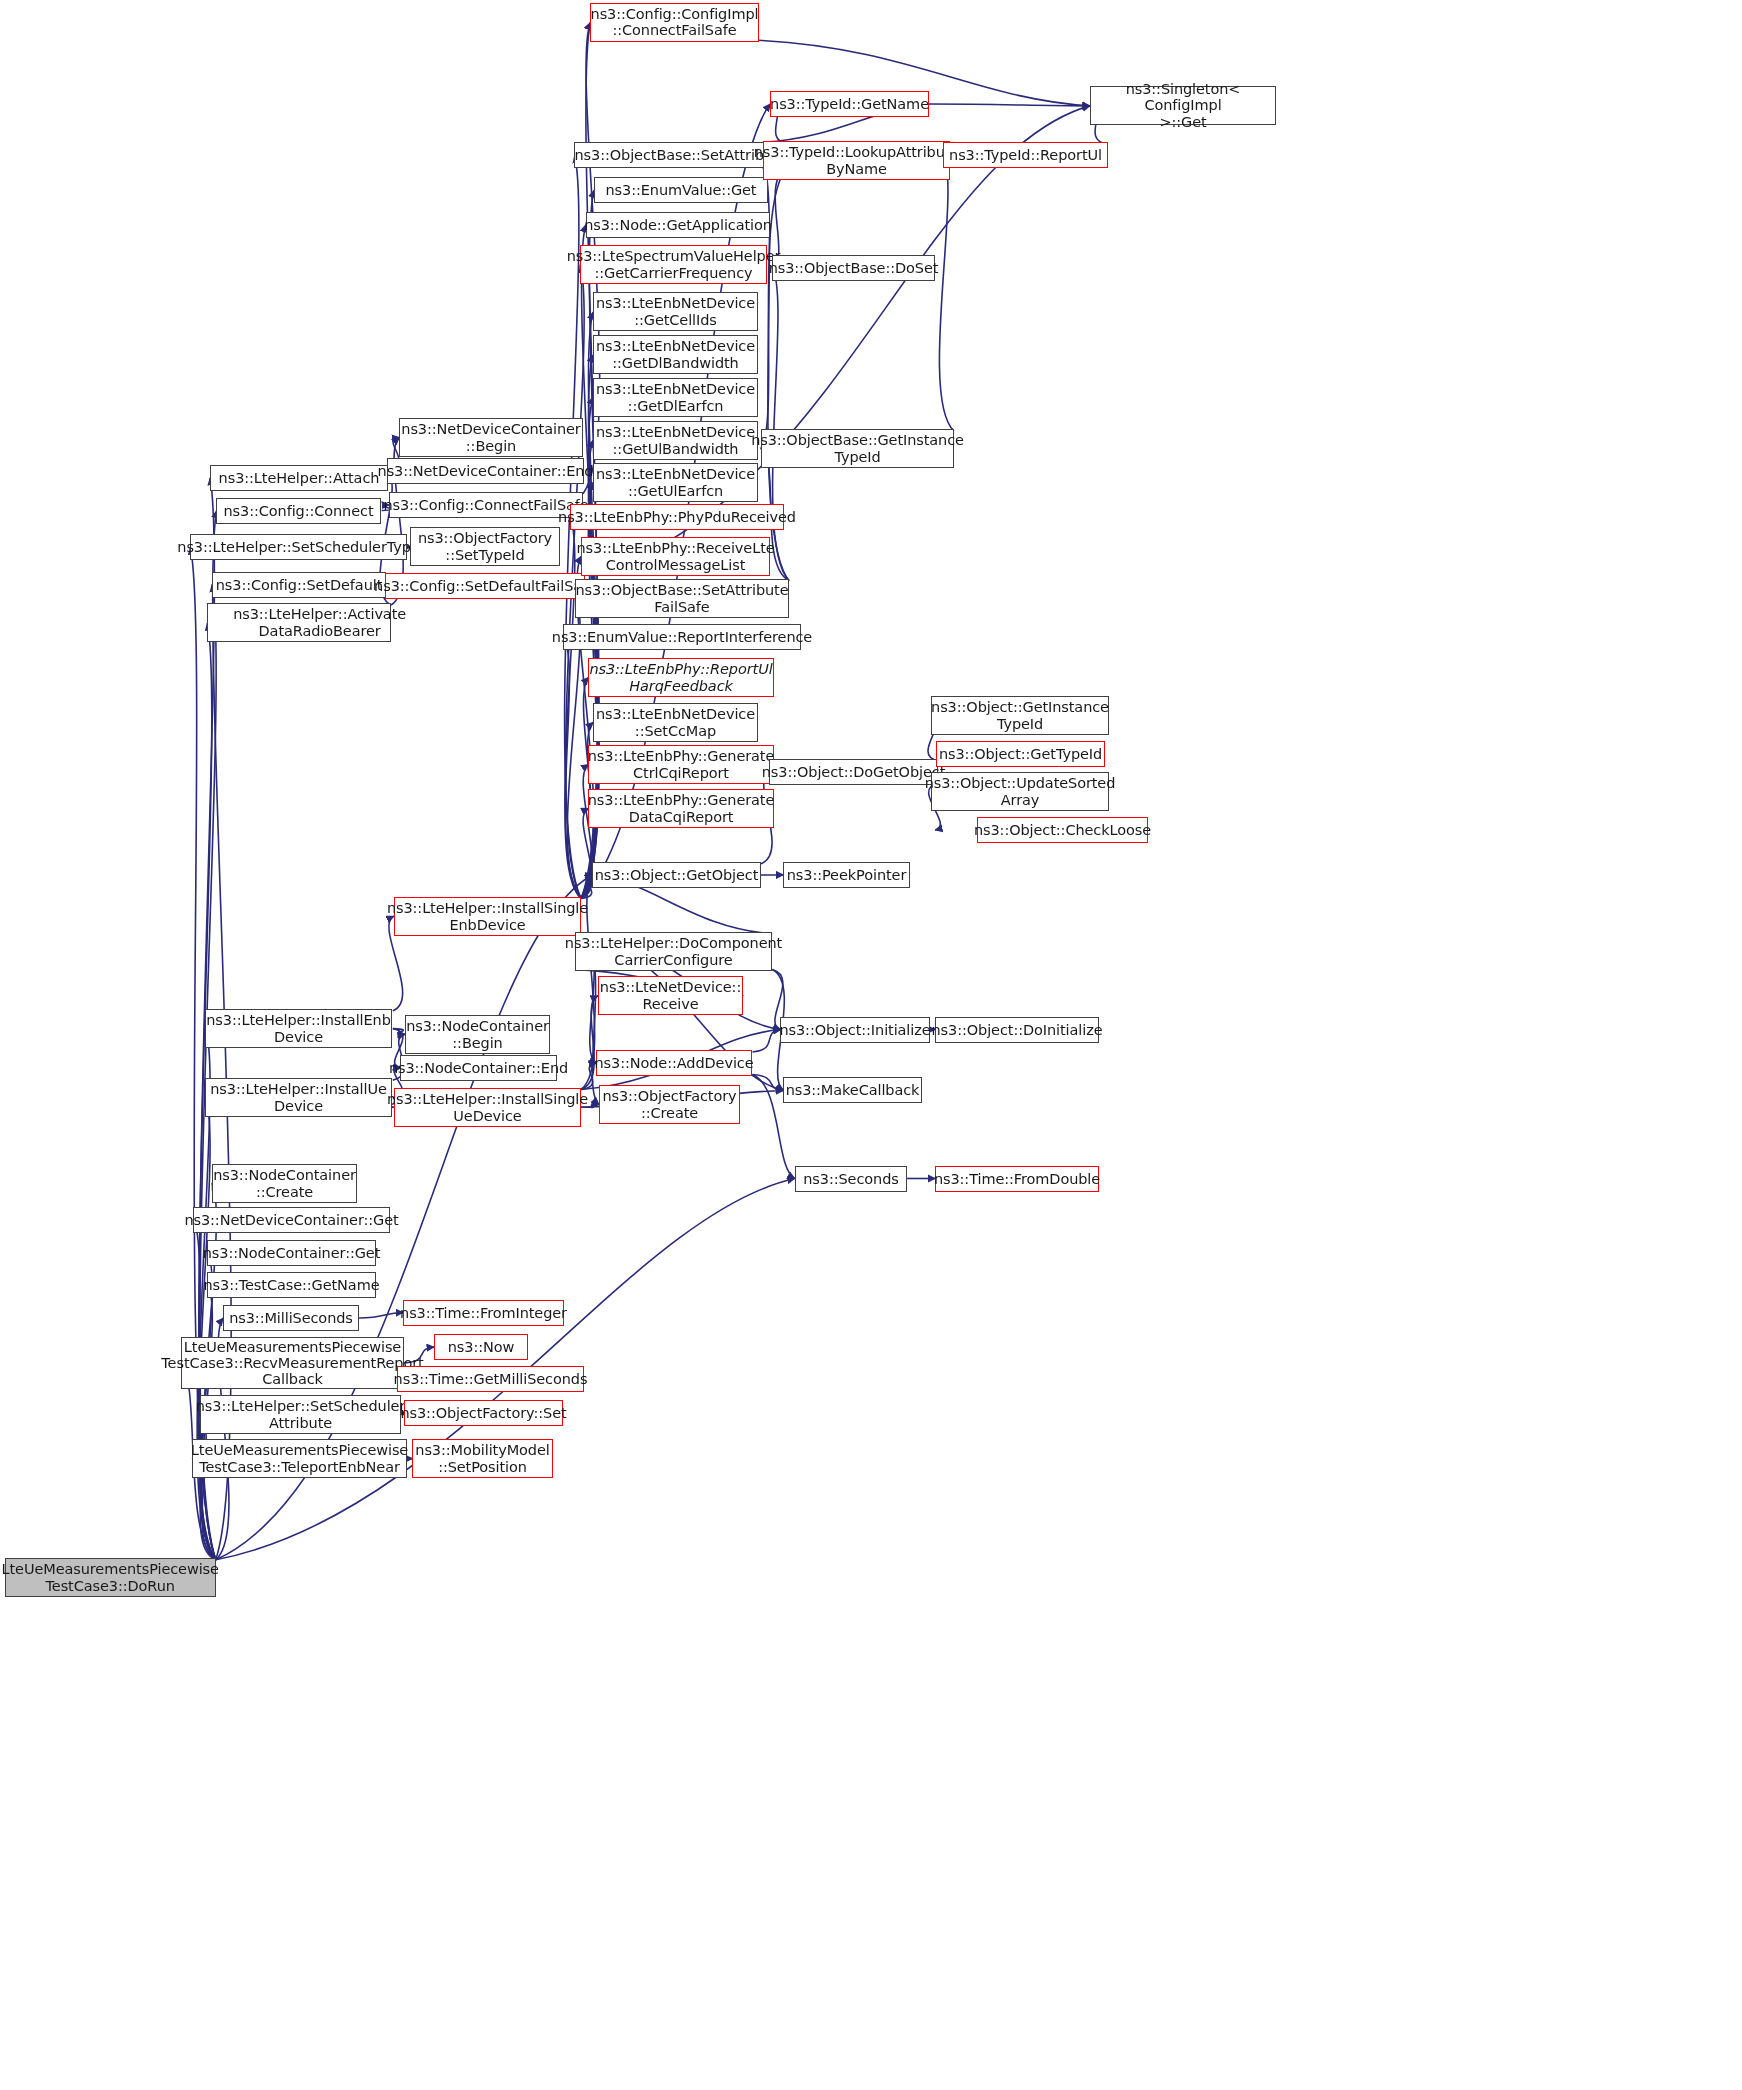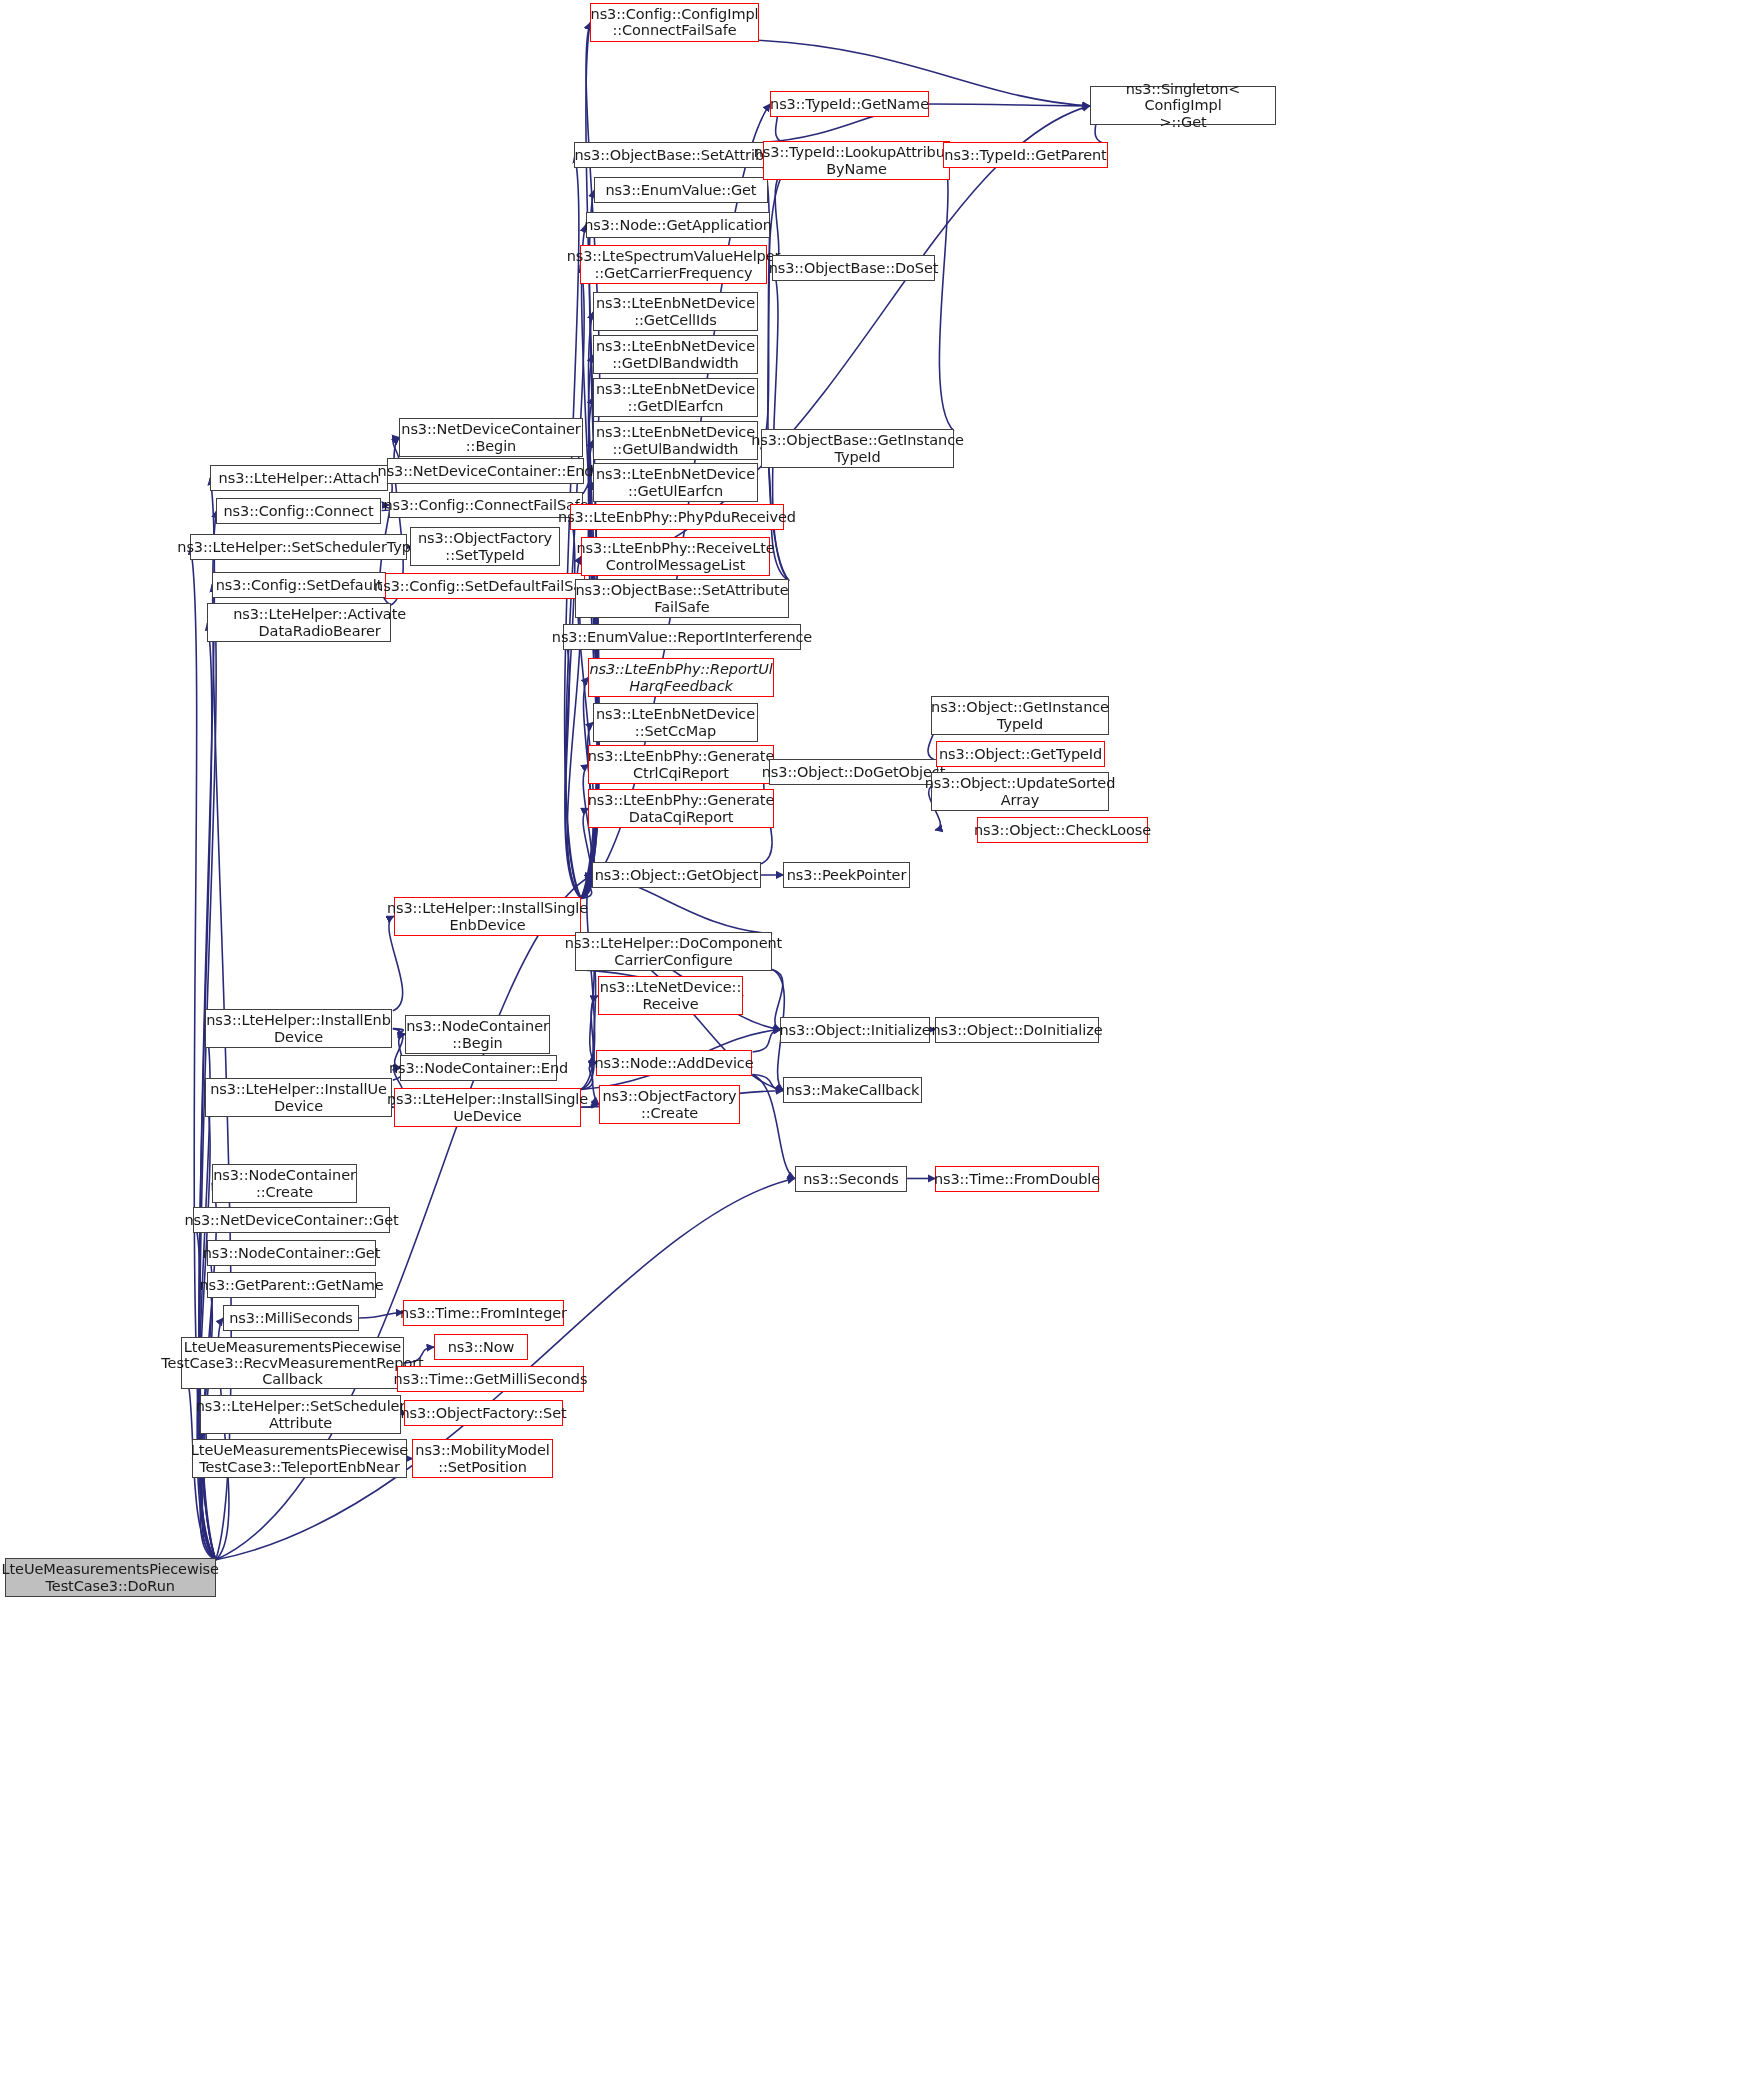--- a/index.html
+++ b/index.html
@@ -201,21 +201,21 @@
 HarqFeedback</div>
     <div class="node" style="left: 593px; top: 703px; width: 165px; height: 39px;">ns3::LteEnbNetDevice
 ::SetCcMap</div>
     <div class="node red" style="left: 588px; top: 745px; width: 186px; height: 39px;">ns3::LteEnbPhy::Generate
 CtrlCqiReport</div>
     <div class="node red" style="left: 588px; top: 789px; width: 186px; height: 39px;">ns3::LteEnbPhy::Generate
 DataCqiReport</div>
     <div class="node red" style="left: 770px; top: 91px; width: 159px; height: 26px;">ns3::TypeId::GetName</div>
     <div class="node red" style="left: 763px; top: 141px; width: 187px; height: 39px;">ns3::TypeId::LookupAttribute
 ByName</div>
-    <div class="node red" style="left: 943px; top: 142px; width: 165px; height: 26px;">ns3::TypeId::GetParent</div>
+    <div class="node red" style="left: 943px; top: 142px; width: 165px; height: 26px;">ns3::TypeId::ReportUl</div>
     <div class="node" style="left: 1090px; top: 86px; width: 186px; height: 39px;">ns3::Singleton&lt; ConfigImpl
 &gt;::Get</div>
     <div class="node" style="left: 772px; top: 255px; width: 163px; height: 26px;">ns3::ObjectBase::DoSet</div>
     <div class="node" style="left: 761px; top: 429px; width: 193px; height: 39px;">ns3::ObjectBase::GetInstance
 TypeId</div>
     <div class="node" style="left: 769px; top: 759px; width: 169px; height: 26px;">ns3::Object::DoGetObject</div>
     <div class="node" style="left: 931px; top: 696px; width: 178px; height: 39px;">ns3::Object::GetInstance
 TypeId</div>
     <div class="node red" style="left: 936px; top: 741px; width: 169px; height: 26px;">ns3::Object::GetTypeId</div>
     <div class="node" style="left: 931px; top: 772px; width: 178px; height: 39px;">ns3::Object::UpdateSorted
@@ -241,21 +241,21 @@
 ::Begin</div>
     <div class="node" style="left: 400px; top: 1055px; width: 157px; height: 26px;">ns3::NodeContainer::End</div>
     <div class="node red" style="left: 394px; top: 1088px; width: 187px; height: 39px;">ns3::LteHelper::InstallSingle
 UeDevice</div>
     <div class="node" style="left: 795px; top: 1166px; width: 112px; height: 26px;">ns3::Seconds</div>
     <div class="node red" style="left: 935px; top: 1166px; width: 164px; height: 26px;">ns3::Time::FromDouble</div>
     <div class="node" style="left: 212px; top: 1164px; width: 145px; height: 39px;">ns3::NodeContainer
 ::Create</div>
     <div class="node" style="left: 193px; top: 1207px; width: 197px; height: 26px;">ns3::NetDeviceContainer::Get</div>
     <div class="node" style="left: 207px; top: 1240px; width: 169px; height: 26px;">ns3::NodeContainer::Get</div>
-    <div class="node" style="left: 207px; top: 1272px; width: 169px; height: 26px;">ns3::GetParent::GetName</div>
+    <div class="node" style="left: 207px; top: 1272px; width: 169px; height: 26px;">ns3::TestCase::GetName</div>
     <div class="node" style="left: 223px; top: 1305px; width: 136px; height: 26px;">ns3::MilliSeconds</div>
     <div class="node red" style="left: 403px; top: 1300px; width: 161px; height: 26px;">ns3::Time::FromInteger</div>
     <div class="node" style="left: 181px; top: 1337px; width: 223px; height: 52px;">LteUeMeasurementsPiecewise
 TestCase3::RecvMeasurementReport
 Callback</div>
     <div class="node red" style="left: 434px; top: 1334px; width: 94px; height: 26px; text-align: center;">ns3::Now</div>
     <div class="node red" style="left: 397px; top: 1366px; width: 187px; height: 26px;">ns3::Time::GetMilliSeconds</div>
     <div class="node" style="left: 200px; top: 1395px; width: 201px; height: 39px;">ns3::LteHelper::SetScheduler
 Attribute</div>
     <div class="node red" style="left: 404px; top: 1400px; width: 159px; height: 26px;">ns3::ObjectFactory::Set</div>

